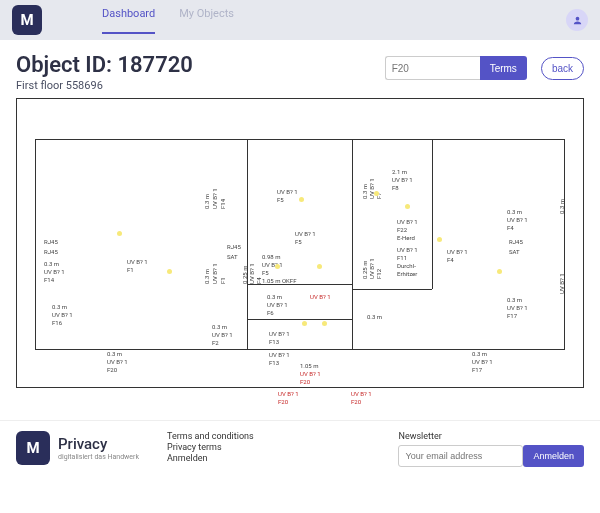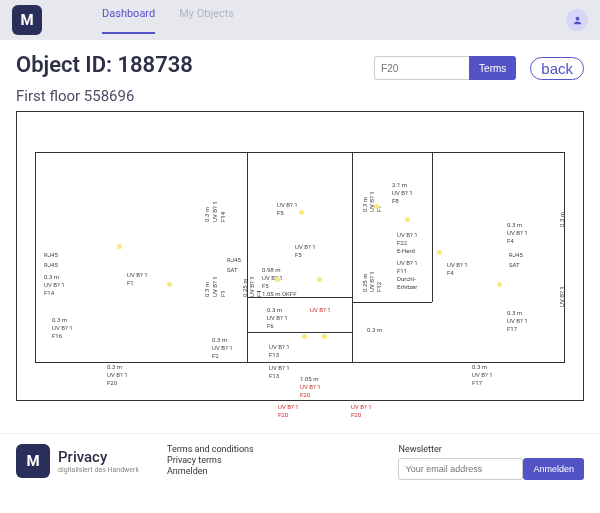--- a/index.html
+++ b/index.html
@@ -6,25 +6,25 @@
   body { font-family: -apple-system, BlinkMacSystemFont, "Segoe UI", Roboto, sans-serif; background: #fff; color: #333; width: 600px; }
   .topbar { background: #e6e8ee; height: 40px; display: flex; align-items: center; padding: 0 12px; }
   .logo { width: 30px; height: 30px; background: #2a2e5a; border-radius: 6px; display: flex; align-items: center; justify-content: center; color: #fff; font-weight: 700; font-size: 15px; }
   .nav-links { margin-left: 60px; display: flex; gap: 24px; font-size: 11px; }
   .nav-link { color: #5453c6; text-decoration: none; padding-bottom: 12px; }
   .nav-link.active { border-bottom: 2px solid #5453c6; }
   .nav-link.inactive { color: #b0b4c8; }
   .avatar { margin-left: auto; width: 22px; height: 22px; border-radius: 50%; background: #d8d6f7; display: flex; align-items: center; justify-content: center; color: #5453c6; font-size: 11px; }
   .header { display: flex; align-items: flex-start; padding: 12px 16px 6px 16px; }
   .title { font-size: 22px; font-weight: 600; color: #2e3146; }
-  .subtitle { font-size: 15px; color: #4a4f63; margin-top: 10px; }
+  .subtitle { font-size: 11px; color: #4a4f63; margin-top: 2px; }
   .search-wrap { margin-left: auto; display: flex; gap: 14px; align-items: center; margin-top: 4px;}
   .search-input { width: 95px; height: 24px; border: 1px solid #ccc; border-radius: 3px 0 0 3px; padding: 0 6px; font-size: 10px; color: #555; border-right:none;}
   .search-btn { height: 24px; border: none; background: #5453c6; color: #fff; font-size: 10px; padding: 0 10px; border-radius: 0 3px 3px 0; margin-left:-14px;}
-  .back-btn { height: 23px; border: 1px solid #5453c6; background: #fff; color: #5453c6; font-size: 15px; padding: 0 10px; border-radius: 12px; }
+  .back-btn { height: 23px; border: 1px solid #5453c6; background: #fff; color: #5453c6; font-size: 10px; padding: 0 10px; border-radius: 12px; }
   .plan-wrap { padding: 0 16px 10px 16px; }
   .plan { border: 1.3px solid #333; position: relative; height: 290px; background: #fff; overflow: hidden; }
   
   .wall { position: absolute; background: #333; }
   .label { position: absolute; font-size: 6px; line-height: 1.1; color: #444; white-space: nowrap; }
   .label.red { color: #c62828; }
   .dot { position: absolute; width: 5px; height: 5px; border-radius: 50%; background: #f7e97a; }
   .footer { display: flex; align-items: flex-start; padding: 10px 16px 14px 16px; border-top: 1px solid #eee; gap: 28px; }
   .flogo { display: flex; align-items: center; gap: 8px; }
   .flogo .logo { width: 34px; height: 34px; }
@@ -48,21 +48,21 @@
   <div class="avatar">
     <svg width="11" height="11" viewBox="0 0 24 24" fill="#5453c6">
         <circle cx="12" cy="8" r="4"></circle>
         <path d="M4 20c0-4 4-6 8-6s8 2 8 6"></path>
       </svg>
   </div>
 </div>
 
 <div class="header">
   <div>
-    <div class="title">Object ID: 188738</div>
+    <div class="title">Object ID: 187720</div>
     <div class="subtitle">First floor 558696</div>
   </div>
   <div class="search-wrap">
     <input class="search-input" placeholder="F20" style="">
     <button class="search-btn">Terms</button>
     <button class="back-btn">back</button>
   </div>
 </div>
 
 <div class="plan-wrap">

